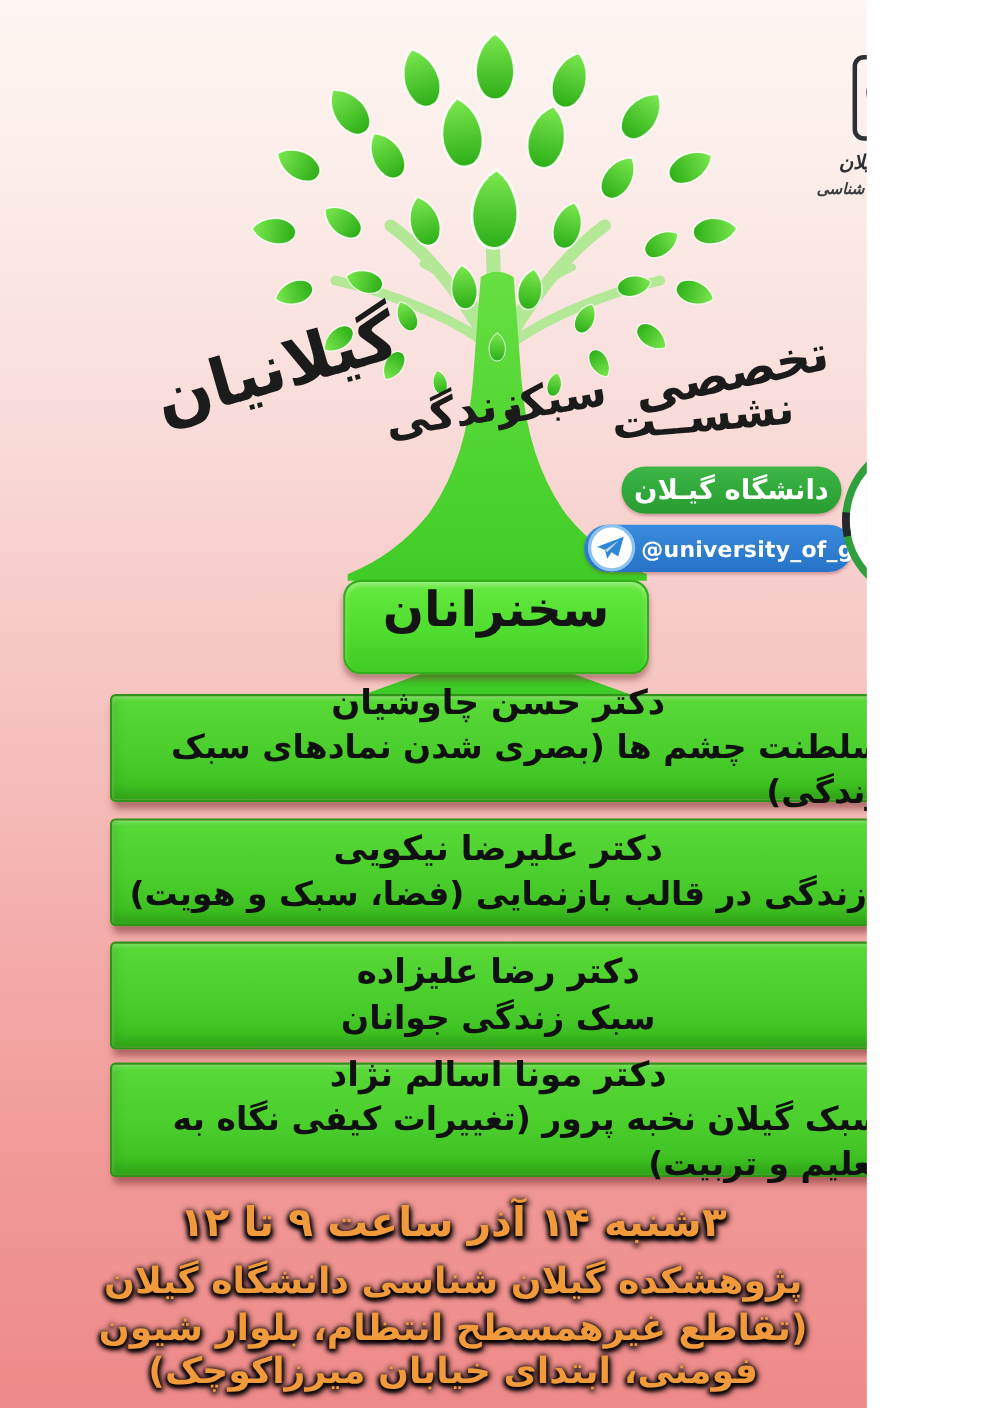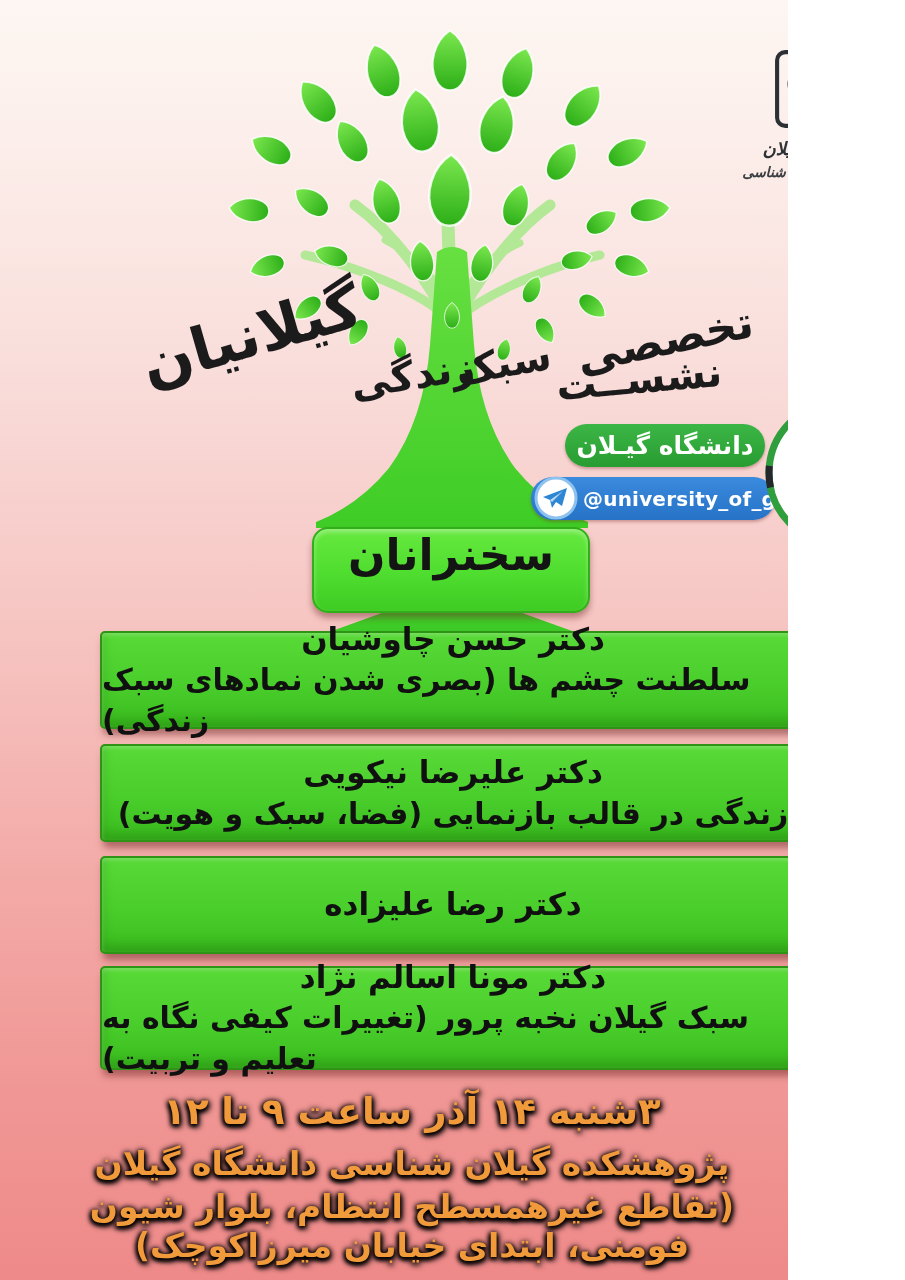--- a/index.html
+++ b/index.html
@@ -69,21 +69,21 @@
     font-size:44px; font-weight:bold; color:#141414; direction:rtl;
     box-shadow:0 5px 6px rgba(110,40,40,.45), inset 0 3px 5px rgba(255,255,255,.35);
   }
 
   
   .bar{
     position:absolute; left:100px; width:706px; height:98px;
     background:linear-gradient(180deg,#58da37 0%,#4ace2c 55%,#3abd1e 100%);
     border:2px solid #2e9416; border-radius:5px;
     display:flex; flex-direction:column; align-items:center; justify-content:center;
-    direction:rtl; text-align:left; color:#101010;
+    direction:rtl; text-align:right; color:#101010;
     box-shadow:3px 6px 7px rgba(110,35,35,.5), inset 0 2px 4px rgba(255,255,255,.25), inset 0 -7px 12px rgba(25,105,10,.35);
   }
   .bar .name { font-size:31px; font-weight:bold; line-height:1.35; }
   .bar .topic{ font-size:30px; font-weight:bold; line-height:1.35; }
   .bar1{ top:631px; } .bar2{ top:744px; } .bar3{ top:856px; } .bar4{ top:966px; height:104px; }
 
   
   .foot{
     position:absolute; left:0; width:100%; text-align:center; direction:rtl;
     color:#f09a3c; font-weight:bold;
@@ -218,20 +218,21 @@
   <div class="bar bar1">
     <div class="name">دکتر حسن چاوشیان</div>
     <div class="topic">سلطنت چشم ها (بصری شدن نمادهای سبک زندگی)</div>
   </div>
   <div class="bar bar2">
     <div class="name">دکتر علیرضا نیکویی</div>
     <div class="topic">زندگی در قالب بازنمایی (فضا، سبک و هویت)</div>
   </div>
   <div class="bar bar3">
     <div class="name">دکتر رضا علیزاده</div>
+    <div class="topic">سبک زندگی جوانان</div>
   </div>
   <div class="bar bar4">
     <div class="name">دکتر مونا اسالم نژاد</div>
     <div class="topic">سبک گیلان نخبه پرور (تغییرات کیفی نگاه به تعلیم و تربیت)</div>
   </div>
 
   <div class="foot foot1">۳شنبه ۱۴ آذر ساعت ۹ تا ۱۲</div>
   <div class="foot foot2">پژوهشکده گیلان شناسی دانشگاه گیلان</div>
   <div class="foot foot3">(تقاطع غیرهمسطح انتظام، بلوار شیون فومنی، ابتدای خیابان میرزاکوچک)</div>
 

